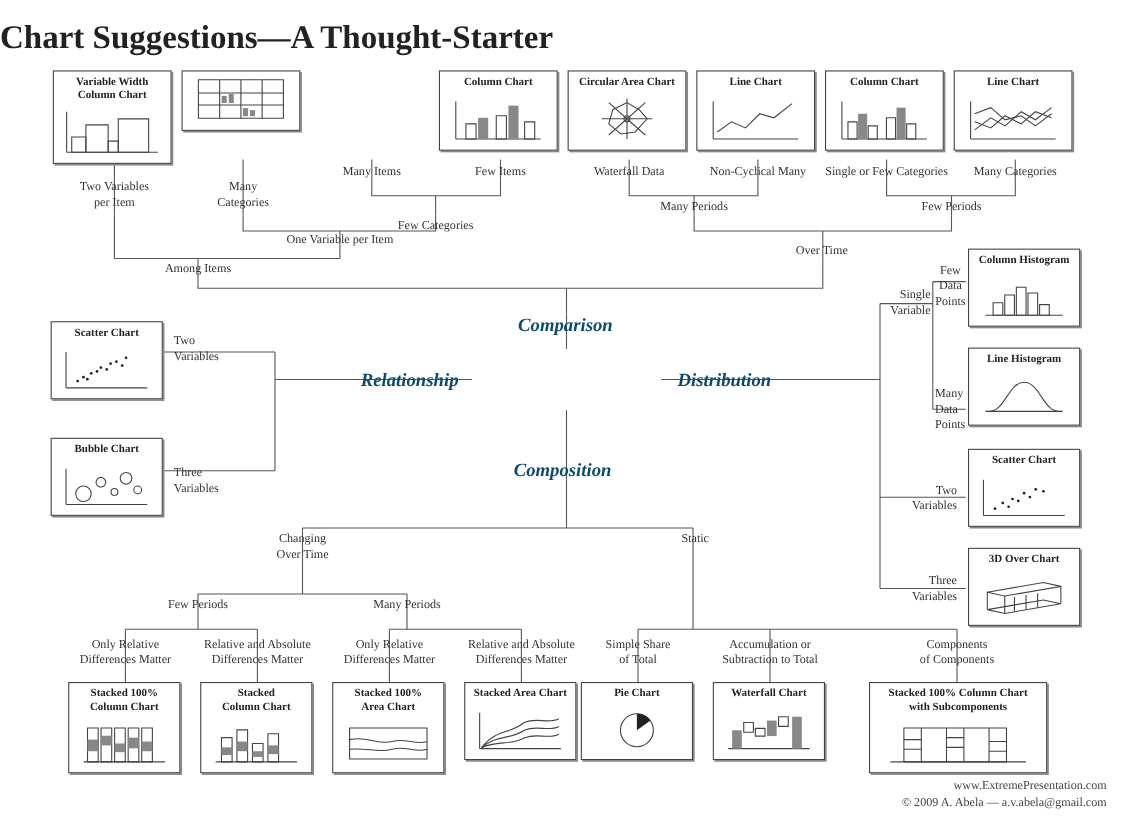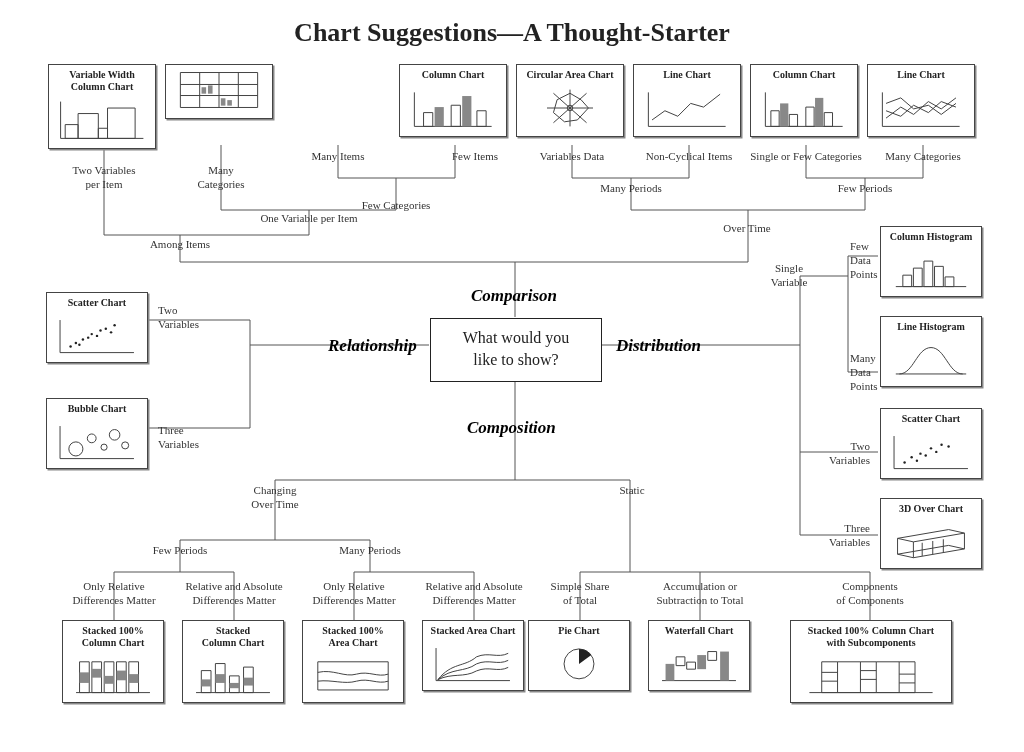--- a/index.html
+++ b/index.html
@@ -1,32 +1,32 @@
 <!DOCTYPE html>
 <html><head>
 <meta charset="utf-8">
 <style>
   html,body{margin:0;padding:0;background:#fff;font-family:Georgia,"Times New Roman",serif;color:#222}
   .page{position:relative;width:1024px;height:752px;overflow:hidden}
-  .title{position:absolute;left:0;right:0;top:18px;text-align:center;font-size:26px;font-weight:600}
+  .title{position:absolute;left:0;right:0;top:18px;font-size:30px;font-weight:600}
   .credit{position:absolute;right:18px;bottom:14px;font-size:11px;text-align:right;line-height:1.4;color:#444}
   svg.conn{position:absolute;left:0;top:0;width:1024px;height:752px}
   svg.conn line, svg.conn polyline{stroke:#555;stroke-width:1;fill:none}
 
   .chartbox{position:absolute;width:100px;background:#fff;border:1px solid #444;box-shadow:1.5px 1.5px 0 #888;text-align:center}
   .chartbox.big{width:106px}
   .chartbox .ttl{font-weight:700;font-size:10px;padding:4px 4px 2px;line-height:1.2}
   .chartbox .thumb{height:44px;padding:2px 6px 5px 6px}
   .chartbox.big .thumb{height:46px}
   .chartbox .thumb svg{width:100%;height:100%;display:block}
 
   .lbl{position:absolute;font-size:11px;color:#333;text-align:center;line-height:1.25}
 
   .center-box{position:absolute;left:430px;top:318px;width:170px;height:54px;border:1px solid #222;background:#fff;text-align:center;font-size:16px;padding-top:8px;line-height:1.35}
-  .cat{position:absolute;font-style:italic;font-weight:700;font-size:17px;color:#000000}
+  .cat{position:absolute;font-style:italic;font-weight:700;font-size:17px;color:#0c4a6e}
 
   
   .thumb svg *{stroke:#444;stroke-width:1.0;fill:none;vector-effect:non-scaling-stroke}
   .thumb svg .fillg{fill:#888;stroke:none}
   .thumb svg .fillk{fill:#222;stroke:none}
 </style>
 </head>
 <body>
 
 <div class="page">
@@ -107,21 +107,20 @@
 
     <line x1="114" y1="608" x2="114" y2="620"></line>
     <line x1="234" y1="608" x2="234" y2="620"></line>
     <line x1="354" y1="608" x2="354" y2="620"></line>
     <line x1="474" y1="608" x2="474" y2="620"></line>
     <line x1="580" y1="608" x2="580" y2="620"></line>
     <line x1="700" y1="608" x2="700" y2="620"></line>
     <line x1="870" y1="608" x2="870" y2="620"></line>
   </svg>
 
-  <div class="center-box">What would you<br>like to show?</div>
   <div class="cat" style="left:471px;top:286px">Comparison</div>
   <div class="cat" style="left:328px;top:336px">Relationship</div>
   <div class="cat" style="left:616px;top:336px">Distribution</div>
   <div class="cat" style="left:467px;top:418px">Composition</div>
 
   <div class="chartbox big" style="left:48px;top:64px">
     <div class="ttl">Variable Width<br>Column Chart</div>
     <div class="thumb">
         <svg viewBox="0 0 100 50">
       <line x1="5" y1="45" x2="95" y2="45"></line>
@@ -210,26 +209,26 @@
       <polyline points="12,36 28,24 42,32 58,18 72,26 88,14"></polyline>
       <polyline points="12,28 28,34 42,22 58,30 72,18 88,24"></polyline>
       <polyline points="12,20 28,14 42,26 58,22 72,32 88,20"></polyline>
     </svg>
       </div>
   </div>
 
   <div class="lbl" style="left:72px;top:164px;width:64px">Two Variables<br>per Item</div>
   <div class="lbl" style="left:192px;top:164px;width:58px">Many<br>Categories</div>
   <div class="lbl" style="left:308px;top:150px;width:60px">Many Items</div>
-  <div class="lbl" style="left:448px;top:150px;width:54px">Few Items</div>
+  <div class="lbl" style="left:428px;top:150px;width:54px">Few Items</div>
   <div class="lbl" style="left:356px;top:199px;width:80px">Few Categories</div>
   <div class="lbl" style="left:248px;top:212px;width:122px">One Variable per Item</div>
   <div class="lbl" style="left:144px;top:238px;width:72px">Among Items</div>
-  <div class="lbl" style="left:538px;top:150px;width:68px">Variables Data</div>
-  <div class="lbl" style="left:640px;top:150px;width:98px">Non-Cyclical Items</div>
+  <div class="lbl" style="left:538px;top:150px;width:68px">Waterfall Data</div>
+  <div class="lbl" style="left:640px;top:150px;width:98px">Non-Cyclical Many</div>
   <div class="lbl" style="left:746px;top:150px;width:120px">Single or Few Categories</div>
   <div class="lbl" style="left:878px;top:150px;width:90px">Many Categories</div>
   <div class="lbl" style="left:594px;top:182px;width:74px">Many Periods</div>
   <div class="lbl" style="left:832px;top:182px;width:66px">Few Periods</div>
   <div class="lbl" style="left:716px;top:222px;width:62px">Over Time</div>
 
   <div class="chartbox" style="left:46px;top:292px">
     <div class="ttl">Scatter Chart</div>
     <div class="thumb">
         <svg viewBox="0 0 100 50">
@@ -313,22 +312,22 @@
       <polyline points="12,40 30,44 88,34 70,30 12,40"></polyline>
       <polyline points="30,44 30,26 12,22 12,40"></polyline>
       <polyline points="30,26 88,16 88,34"></polyline>
       <polyline points="12,22 70,12 88,16"></polyline>
       <line x1="40" y1="27" x2="40" y2="42"></line>
           <line x1="52" y1="25" x2="52" y2="40"></line>
           <line x1="64" y1="23" x2="64" y2="38"></line>
     </svg>
       </div>
   </div>
-  <div class="lbl" style="left:768px;top:262px;width:42px;text-align:center">Single<br>Variable</div>
-  <div class="lbl" style="left:850px;top:240px;width:28px;text-align:left">Few<br>Data<br>Points</div>
+  <div class="lbl" style="left:804px;top:262px;width:42px;text-align:right">Single<br>Variable</div>
+  <div class="lbl" style="left:850px;top:240px;width:28px;text-align:center">Few<br>Data<br>Points</div>
   <div class="lbl" style="left:850px;top:352px;width:28px;text-align:left">Many<br>Data<br>Points</div>
   <div class="lbl" style="left:820px;top:440px;width:50px;text-align:right">Two<br>Variables</div>
   <div class="lbl" style="left:820px;top:522px;width:50px;text-align:right">Three<br>Variables</div>
 
   <div class="lbl" style="left:242px;top:484px;width:66px">Changing<br>Over Time</div>
   <div class="lbl" style="left:614px;top:484px;width:36px">Static</div>
   <div class="lbl" style="left:148px;top:544px;width:64px">Few Periods</div>
   <div class="lbl" style="left:332px;top:544px;width:76px">Many Periods</div>
   <div class="lbl" style="left:62px;top:580px;width:104px">Only Relative<br>Differences Matter</div>
   <div class="lbl" style="left:178px;top:580px;width:112px">Relative and Absolute<br>Differences Matter</div>
@@ -456,13 +455,17 @@
             <line x1="112" y1="34" x2="130" y2="34"></line>
           </g>
       <line x1="42" y1="10" x2="68" y2="10"></line>
           <line x1="42" y1="45" x2="68" y2="45"></line>
       <line x1="86" y1="10" x2="112" y2="10"></line>
           <line x1="86" y1="45" x2="112" y2="45"></line>
     </svg>
       </div>
   </div>
 
+  <div class="credit">
+    <span>www.ExtremePresentation.com</span><br>
+    <span>© 2009  A. Abela — a.v.abela@gmail.com</span>
+  </div>
 </div>
 
 </body></html>

